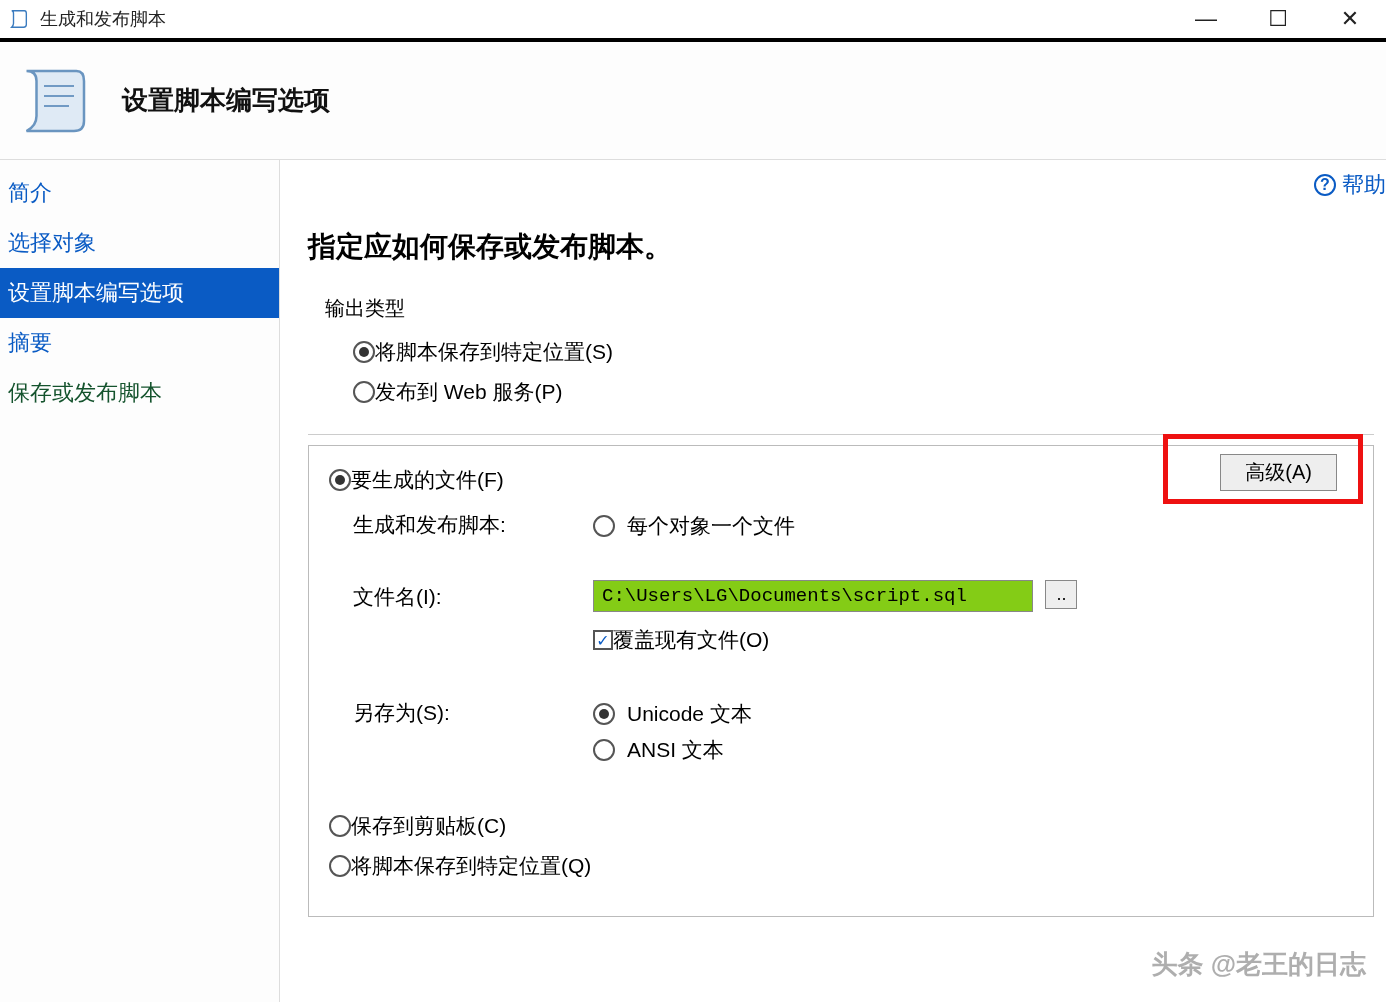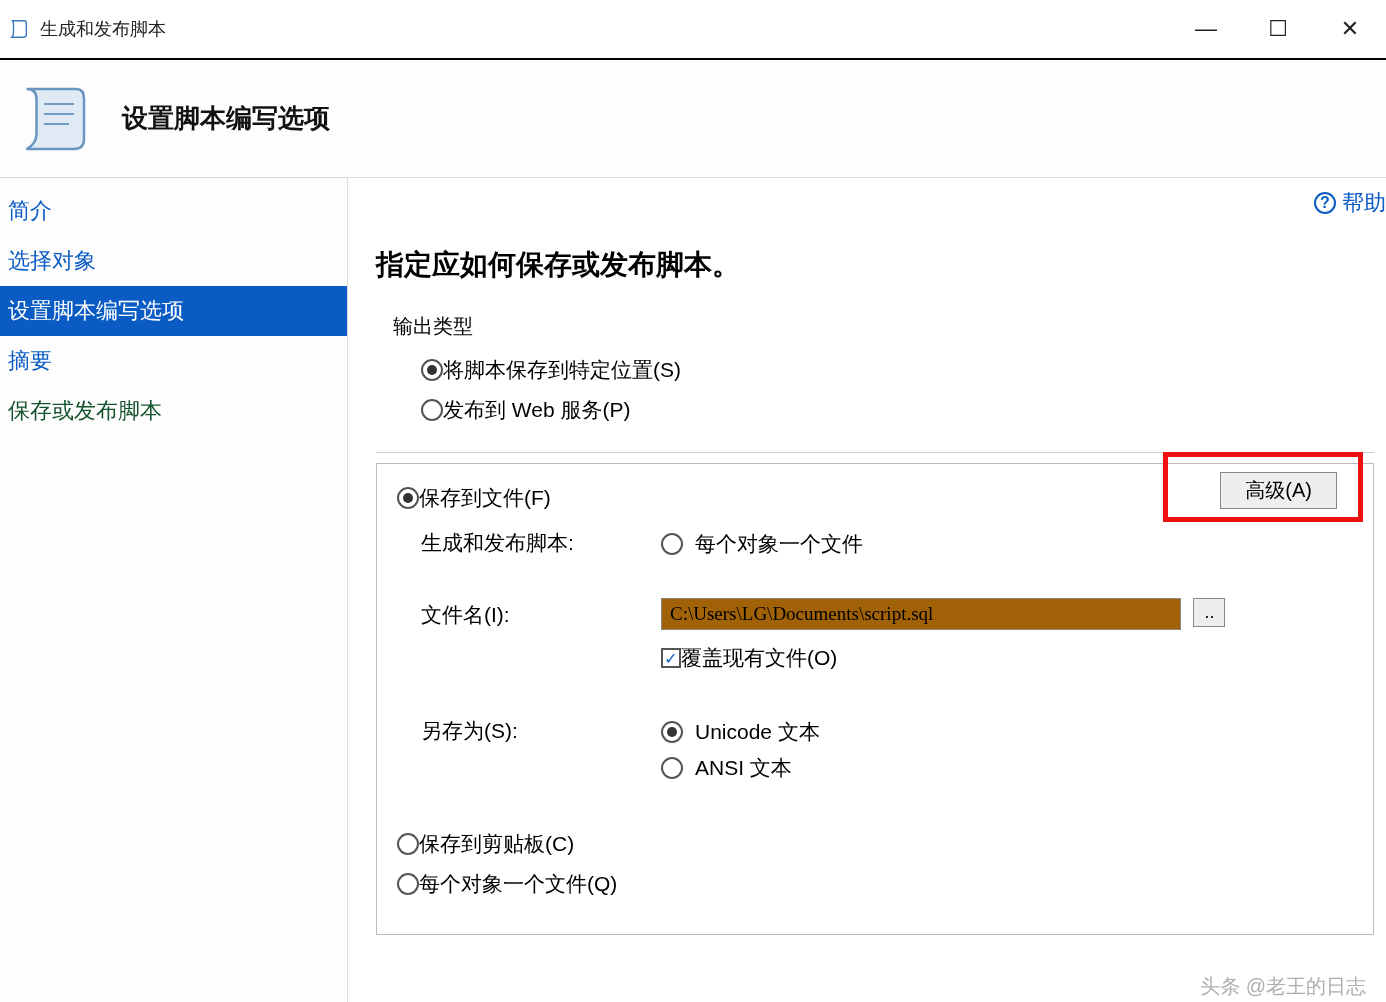--- a/index.html
+++ b/index.html
@@ -5,26 +5,26 @@
     * { box-sizing: border-box; margin: 0; padding: 0; }
     body {
       font-family: "Microsoft YaHei", "SimSun", sans-serif;
       background: #fff;
       width: 1386px;
       height: 1002px;
       overflow: hidden;
       position: relative;
     }
     .titlebar {
-      height: 60px;
+      height: 42px;
       display: flex;
       align-items: center;
       padding: 0 8px;
       background: #fff;
-      border-bottom: 2px solid #000000;
+      border-bottom: 4px solid #000000;
     }
     .titlebar .app-icon {
       width: 22px; height: 22px;
       margin-right: 10px;
     }
     .titlebar .title {
       font-size: 18px;
       color: #222;
       flex: 1;
     }
@@ -55,21 +55,21 @@
     .header-banner .banner-title {
       font-size: 26px;
       font-weight: bold;
       color: #111;
     }
     .main {
       display: flex;
       height: calc(1002px - 42px - 118px);
     }
     .sidebar {
-      width: 348px;
+      width: 280px;
       background: #fdfdfd;
       border-right: 1px solid #ddd;
       padding-top: 8px;
     }
     .sidebar-item {
       padding: 10px 8px;
       font-size: 22px;
       color: #0a5bc4;
       cursor: default;
     }
@@ -165,26 +165,26 @@
     }
     .field-label {
       width: 240px;
       font-size: 21px;
       padding-top: 3px;
     }
     .field-body {
       flex: 1;
     }
     .text-input {
-      width: 520px;
+      width: 440px;
       padding: 4px 8px;
       font-size: 19px;
-      font-family: Liberation Serif, serif;
+      font-family: Liberation Mono, monospace;
       border: 1px solid #888;
-      background: #a16207;
+      background: #84cc16;
     }
     .browse-btn {
       display: inline-block;
       border: 1px solid #888;
       background: #eee;
       padding: 3px 10px;
       font-size: 18px;
       margin-left: 8px;
       vertical-align: top;
     }
@@ -209,24 +209,24 @@
     .inner-radio {
       display: flex;
       align-items: center;
       gap: 12px;
       font-size: 21px;
       padding: 4px 0;
     }
     .watermark {
       position: absolute;
       right: 20px;
-      bottom: 2px;
-      font-size: 20px;
+      bottom: 20px;
+      font-size: 26px;
       color: rgba(120,120,120,0.6);
-      font-weight: 400;
+      font-weight: 700;
     }
     .separator-line {
       border-top: 1px solid #ccc;
       margin: 6px 0 10px 0;
       margin-left: -16px;
       margin-right: -16px;
     }
     .groupbox-wrapper {
       position: relative;
       padding-top: 14px;
@@ -291,21 +291,21 @@
       </div>
     </div>
     <div class="separator-line" style="margin-left:0;margin-right:0;"></div>
 
     <div class="group boxed groupbox-wrapper" style="padding-bottom:30px;">
       <div class="highlight-box"></div>
       <button class="advanced-btn">高级(A)</button>
 
       <div class="radio-row" style="padding-left:4px;">
         <span class="radio-outer checked"></span>
-        <span>保存到文件(F)</span>
+        <span>要生成的文件(F)</span>
       </div>
 
       <div class="sub-section">
 
         <div class="field-row">
           <div class="field-label">生成和发布脚本:</div>
           <div class="field-body">
             <div class="inner-radio">
               <span class="radio-outer"></span>
               <span>每个对象一个文件</span>
@@ -341,20 +341,20 @@
       </div>
 
       <div style="height:30px;"></div>
 
       <div class="radio-row" style="padding-left:4px;">
         <span class="radio-outer"></span>
         <span>保存到剪贴板(C)</span>
       </div>
       <div class="radio-row" style="padding-left:4px;">
         <span class="radio-outer"></span>
-        <span>每个对象一个文件(Q)</span>
+        <span>将脚本保存到特定位置(Q)</span>
       </div>
     </div>
 
   </div>
 </div>
 
 <div class="watermark">头条 @老王的日志</div>
 
 </body></html>

